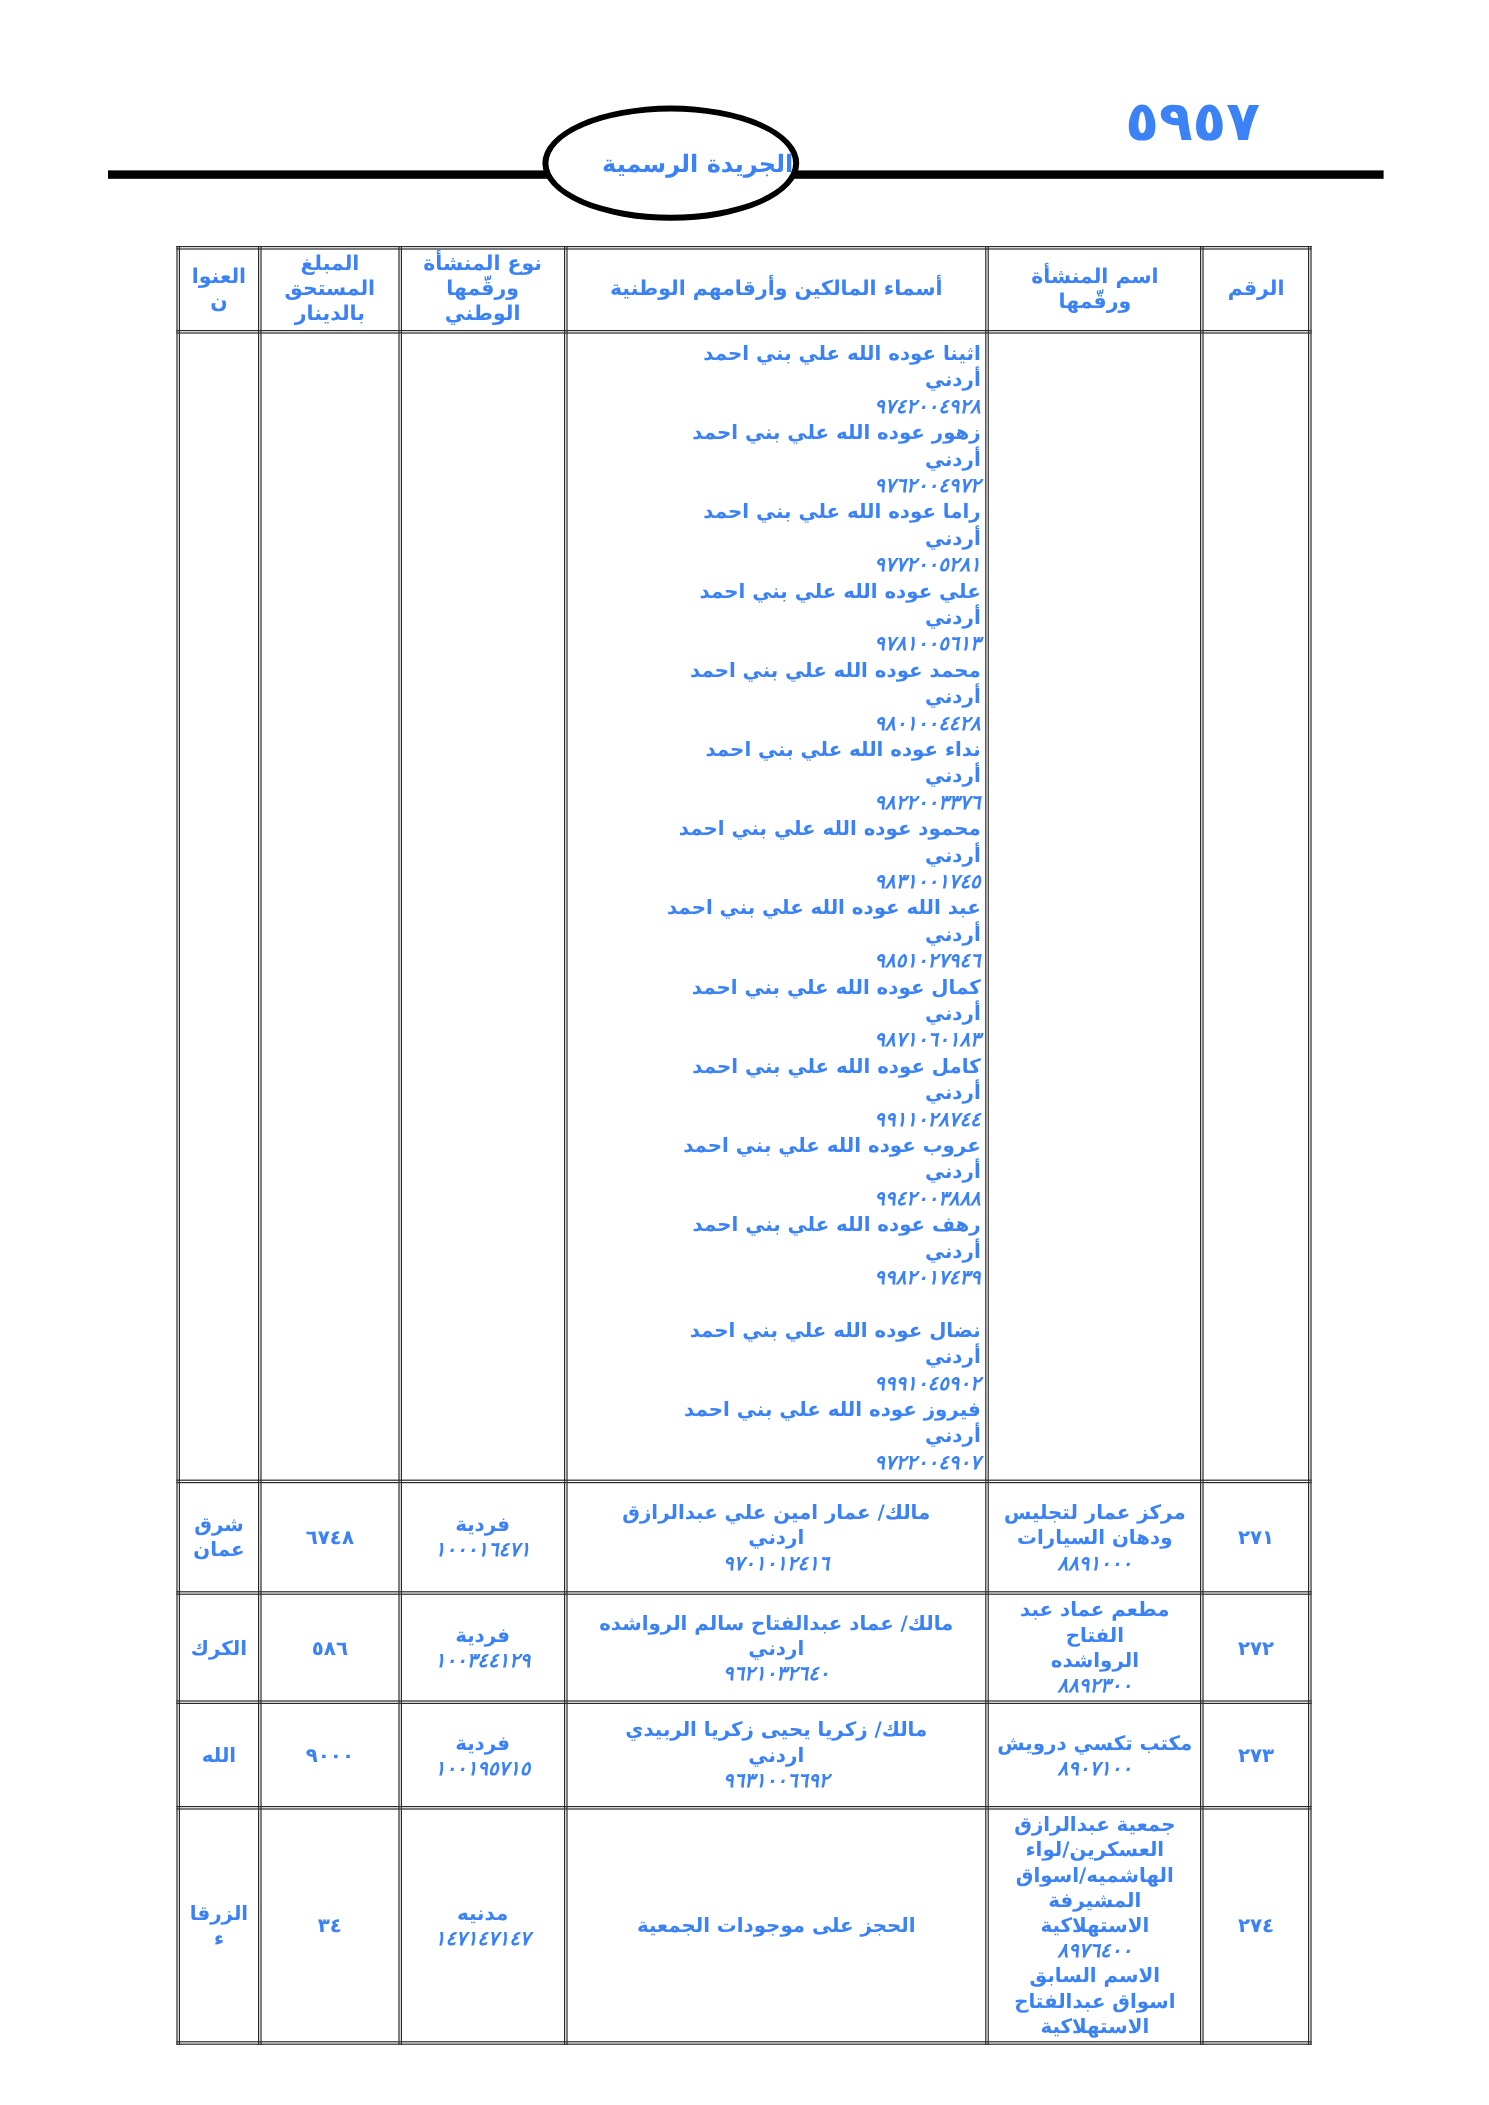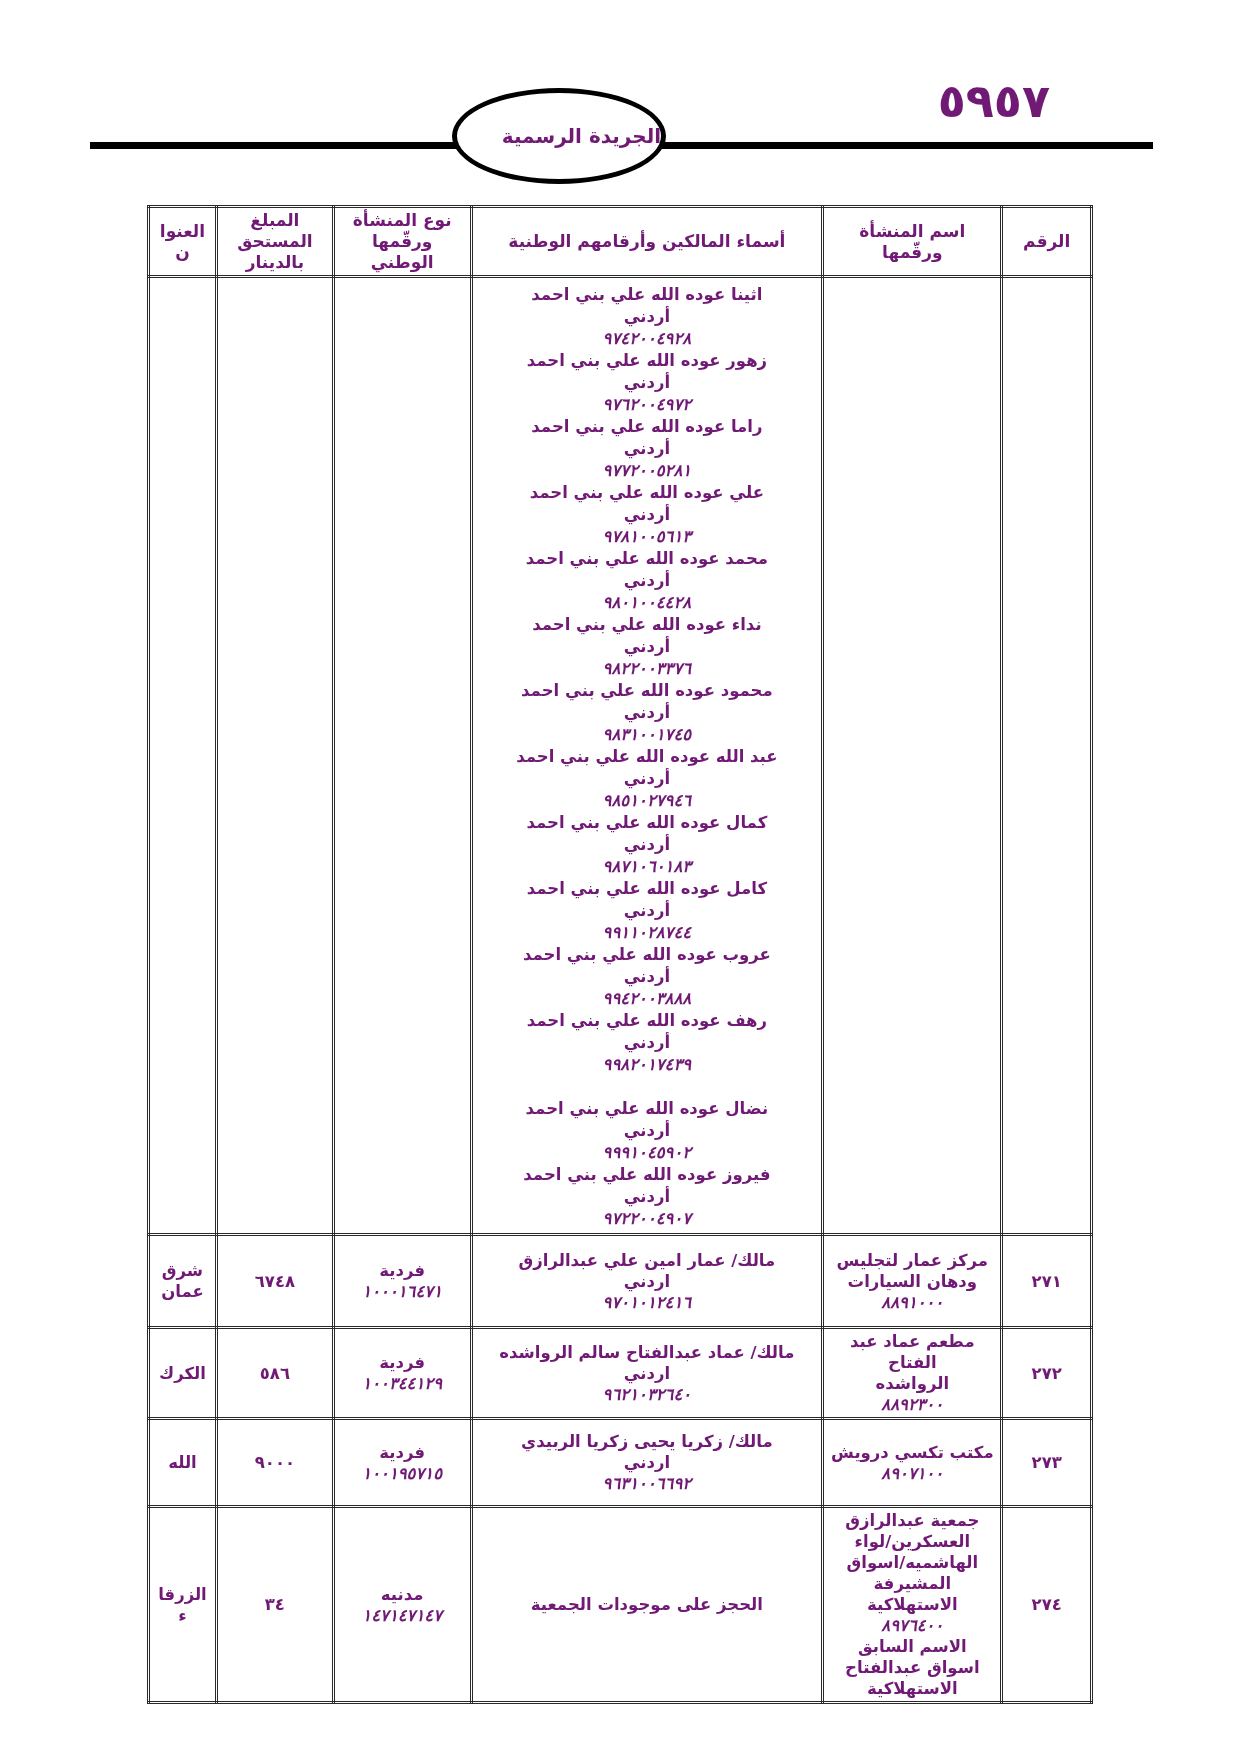--- a/index.html
+++ b/index.html
@@ -2,21 +2,21 @@
 <html lang="ar"><head>
 <meta charset="utf-8">
 <style>
   html,body{margin:0;padding:0;background:#fff;}
   .page{
     position:relative;
     width:1241px;height:1754px;
     background:#ffffff;
     font-family:"DejaVu Sans",sans-serif;
     font-weight:bold;
-    color:#701a75;
+    color:#3b82f6;
     overflow:hidden;
   }
   
   .page-number{
     position:absolute;top:74px;left:870px;width:180px;
     text-align:right;font-size:46px;letter-spacing:1px;
     direction:rtl;
   }
   .header-rule{
     position:absolute;top:142px;left:90px;width:1063px;height:7px;
@@ -39,21 +39,21 @@
     border:3px double #2a2a2a;
     vertical-align:middle;
     padding:2px 4px;
     overflow:hidden;
     word-wrap:break-word;
   }
   table.gz thead tr{height:58px;}
   table.gz th{font-size:17px;line-height:21px;}
   tr.r-cont td{vertical-align:top;padding-top:6px;}
   tr.r-cont{height:958px;}
-  tr.r-cont td{line-height:22px;}
+  tr.r-cont td{line-height:22px;text-align:right;}
   tr.r271{height:93px;}
   tr.r272{height:87px;}
   tr.r273{height:88px;}
   tr.r274{height:167px;}
   td.digits{letter-spacing:3px;}
   .digit-line{letter-spacing:4px;font-style:italic;}
 </style>
 </head>
 <body>
 

